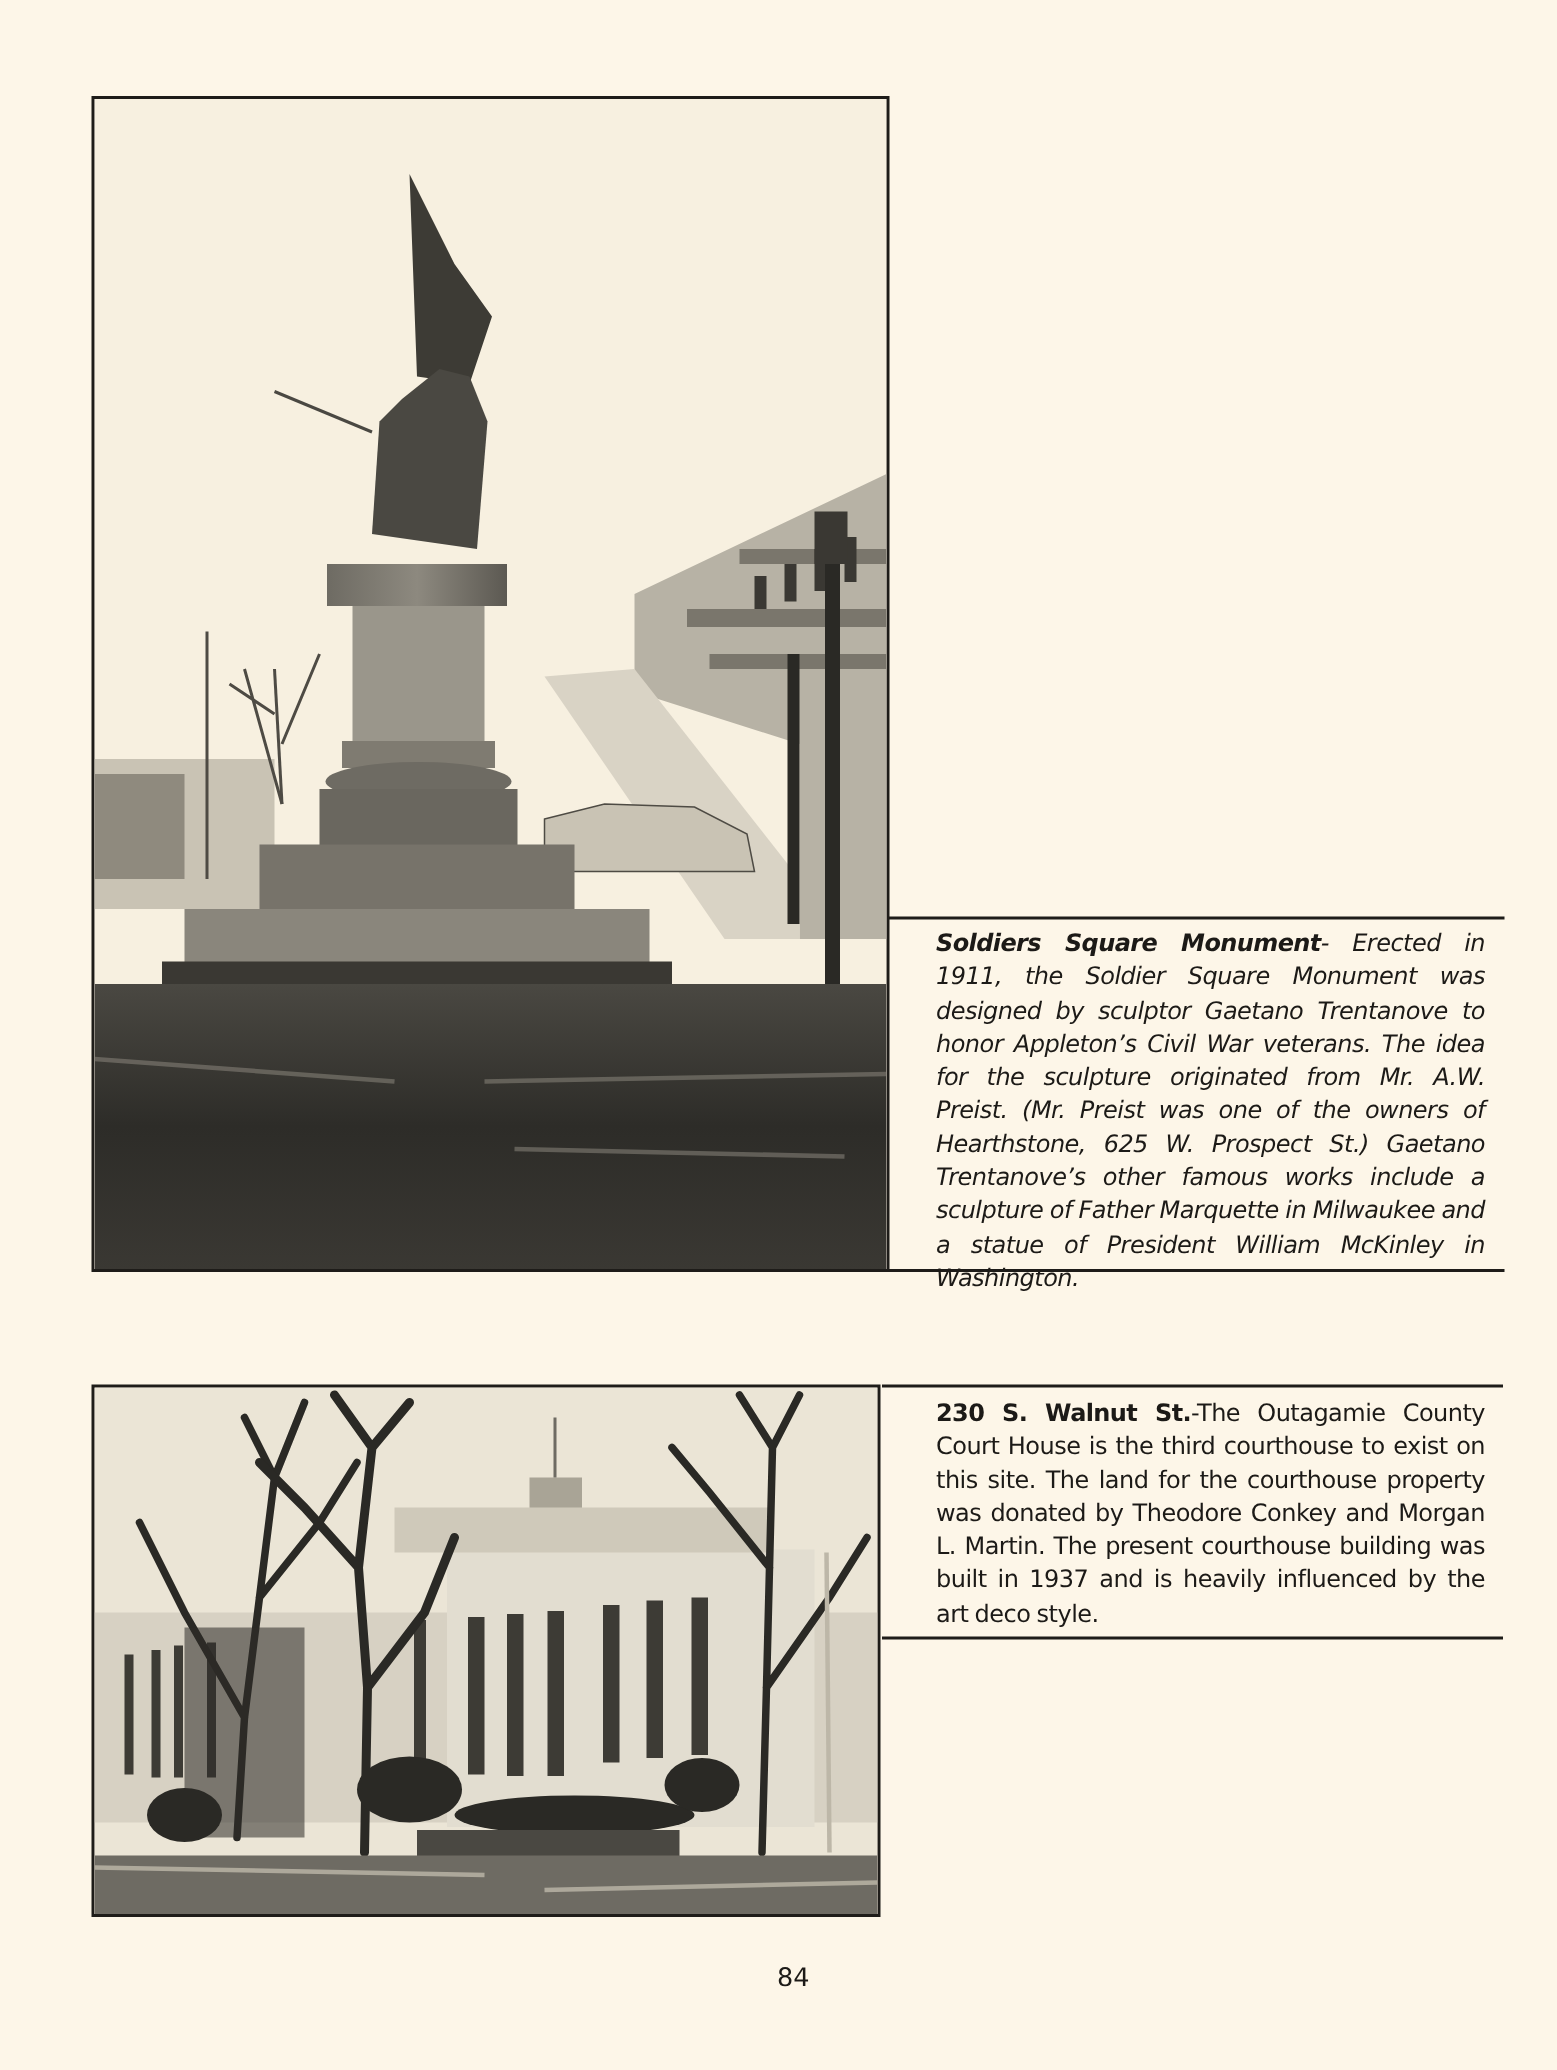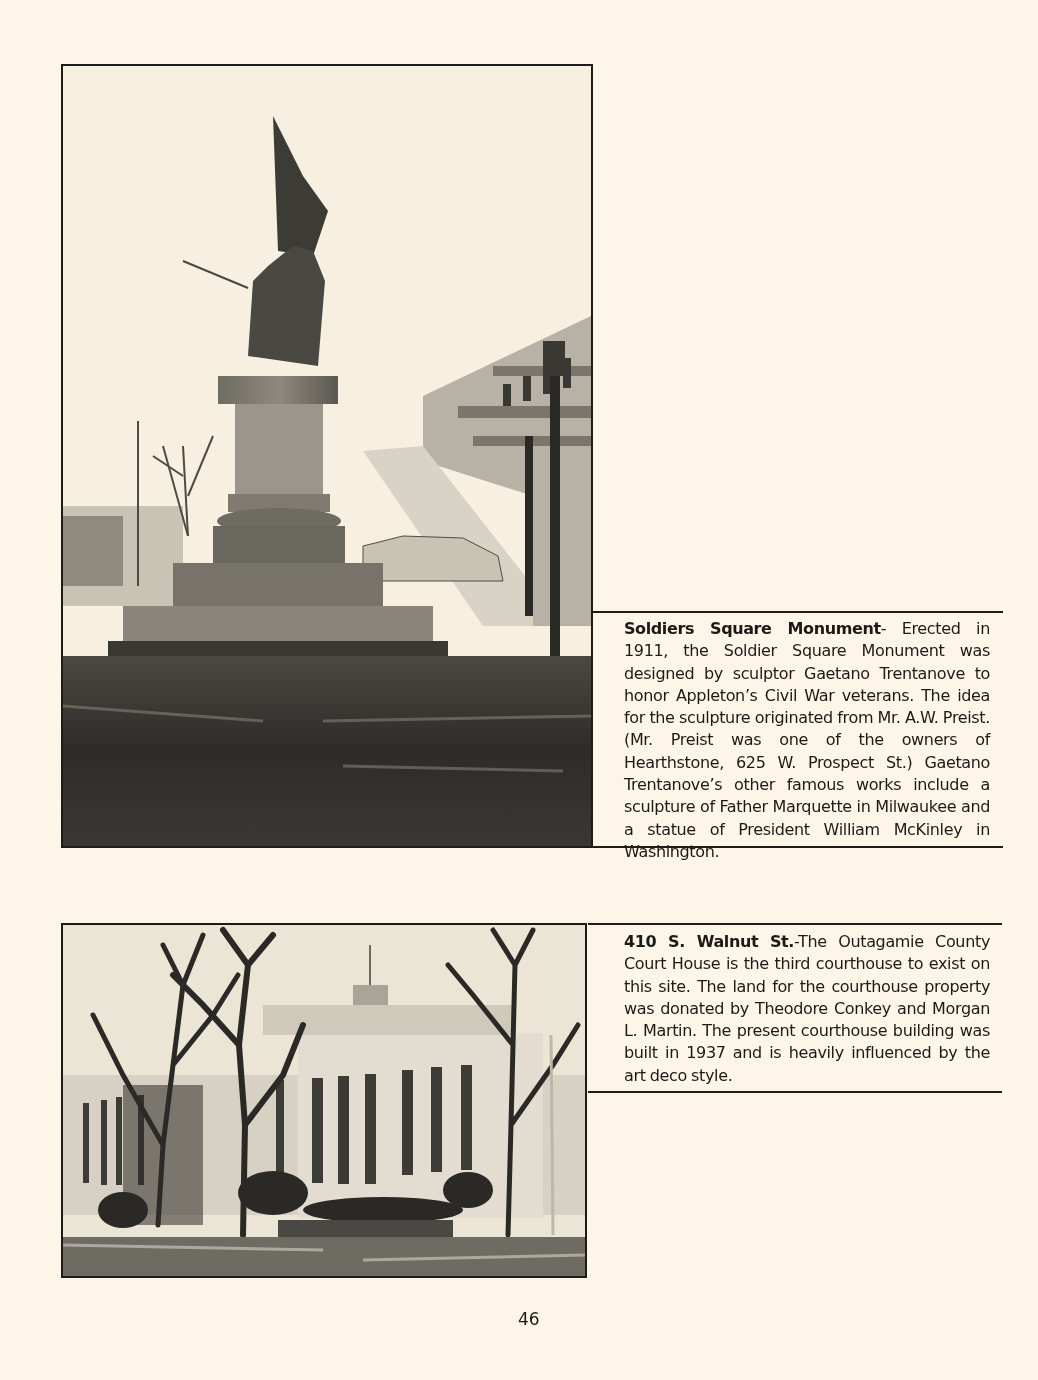--- a/index.html
+++ b/index.html
@@ -34,21 +34,21 @@
     .caption {
       position: absolute;
       font-size: 16px;
       line-height: 22.3px;
       text-align: justify;
       letter-spacing: -0.35px;
       word-spacing: -0.6px;
       hyphens: manual;
     }
     .caption b { font-weight: bold; letter-spacing: -0.4px; }
-    #caption1 { left: 624px; top: 618px; width: 366px; }
+    #caption1 { left: 624px; top: 618px; width: 366px; font-style: italic; }
     #caption2 { left: 624px; top: 931px; width: 366px; }
 
     #page-number {
       position: absolute;
       left: 518px; top: 1309px;
       font-size: 17px;
       font-family: "DejaVu Sans", sans-serif;
       color: #1c1a17;
     }
   </style>
@@ -170,17 +170,17 @@
     <g stroke="#c9c3b4" stroke-width="3" opacity="0.7">
       <line x1="0" y1="320" x2="260" y2="325"></line>
       <line x1="300" y1="335" x2="522" y2="330"></line>
     </g>
     <line x1="488" y1="110" x2="490" y2="310" stroke="#bdb7a8" stroke-width="3"></line>
   </svg>
 </div>
 
 <div class="rule" id="rule2a"></div>
 <div class="caption" id="caption2">
-  <b>410 S. Walnut St.</b><span>-</span><span>The Outagamie County Court House is the third courthouse to exist on this site. The land for the courthouse property was donated by Theodore Conkey and Morgan L. Martin. The present courthouse building was built in 1937 and is heavily influenced by the art deco style.</span>
+  <b>230 S. Walnut St.</b><span>-</span><span>The Outagamie County Court House is the third courthouse to exist on this site. The land for the courthouse property was donated by Theodore Conkey and Morgan L. Martin. The present courthouse building was built in 1937 and is heavily influenced by the art deco style.</span>
 </div>
 <div class="rule" id="rule2b"></div>
 
-<div id="page-number">46</div>
+<div id="page-number">84</div>
 
 </body></html>

